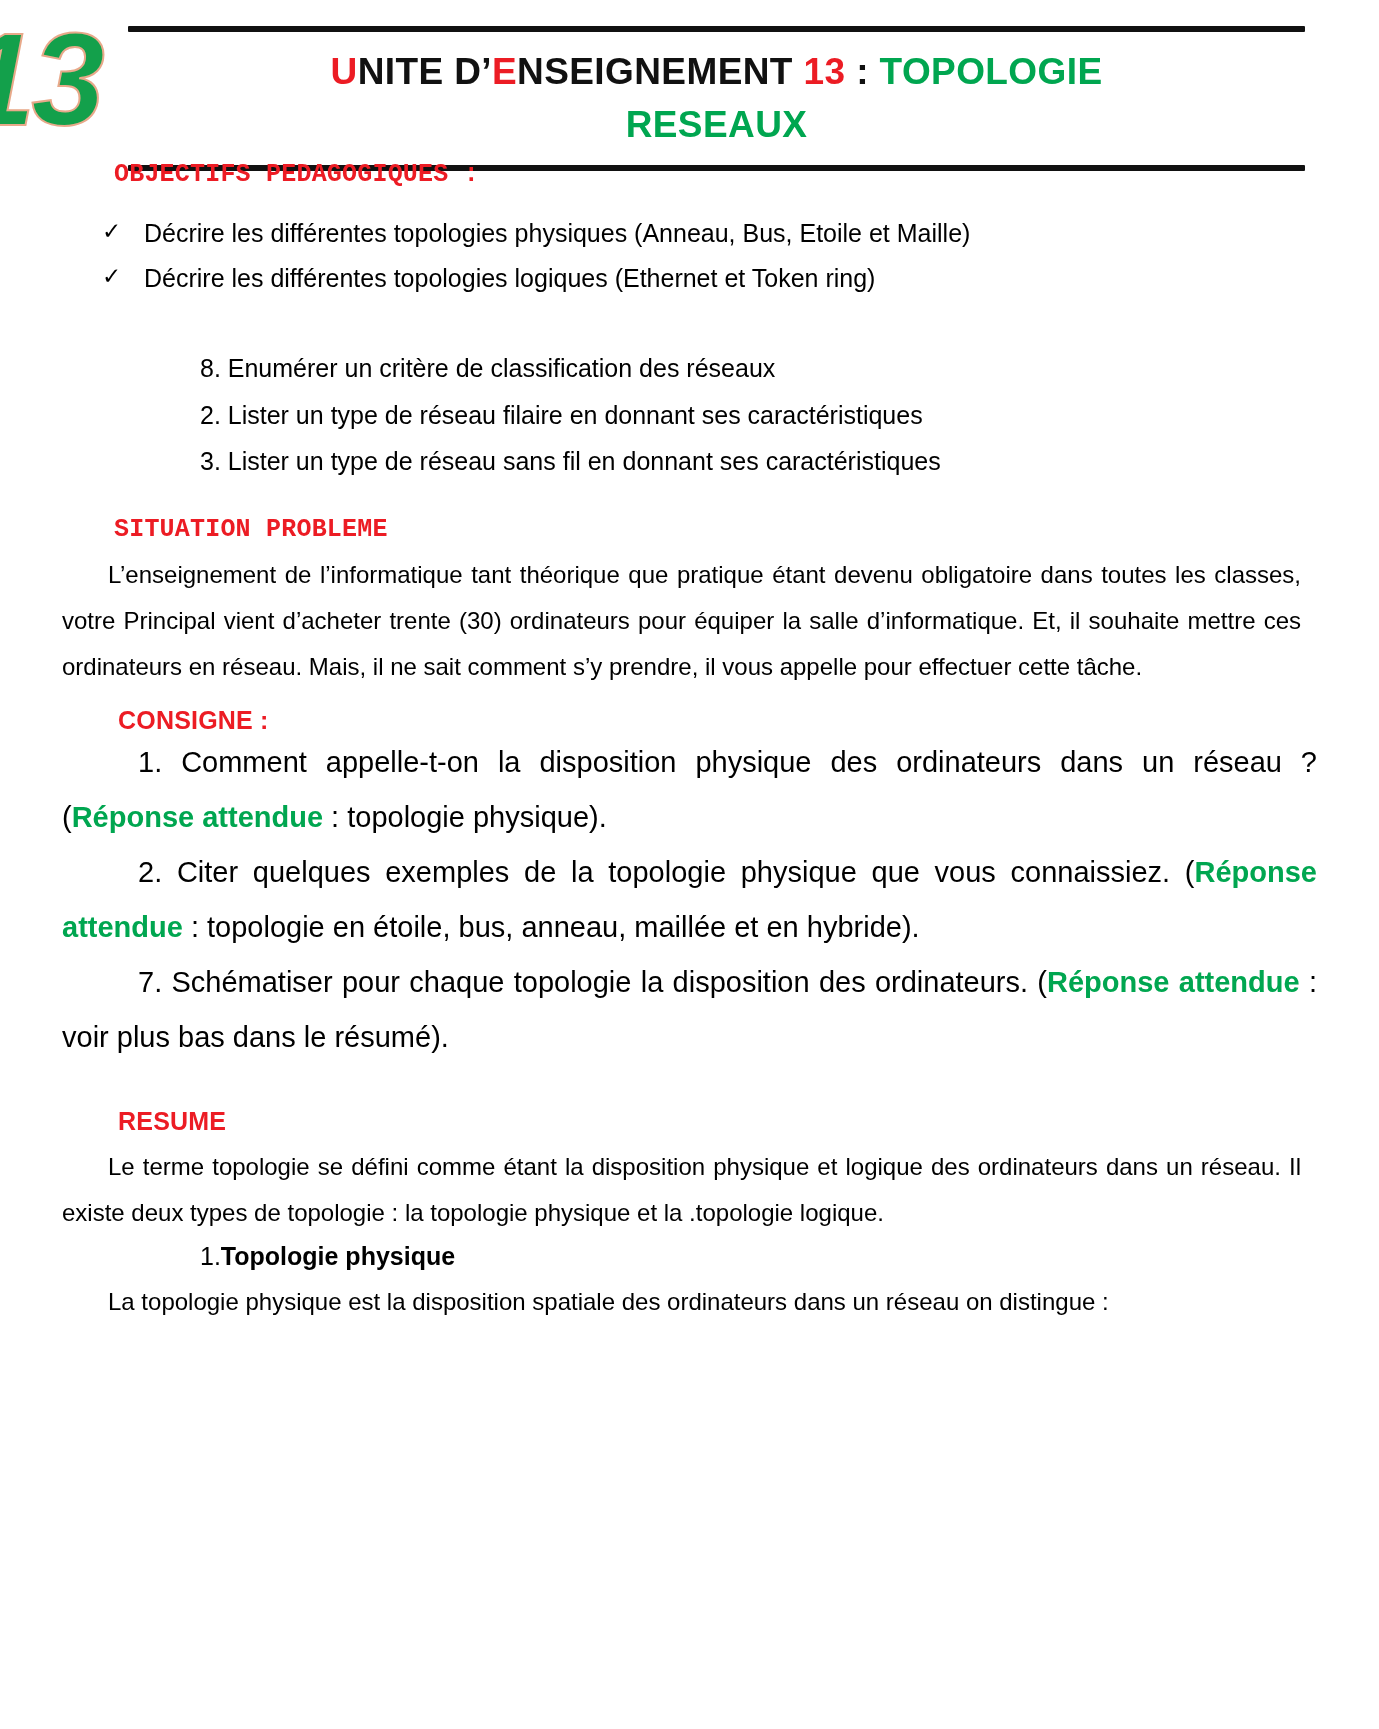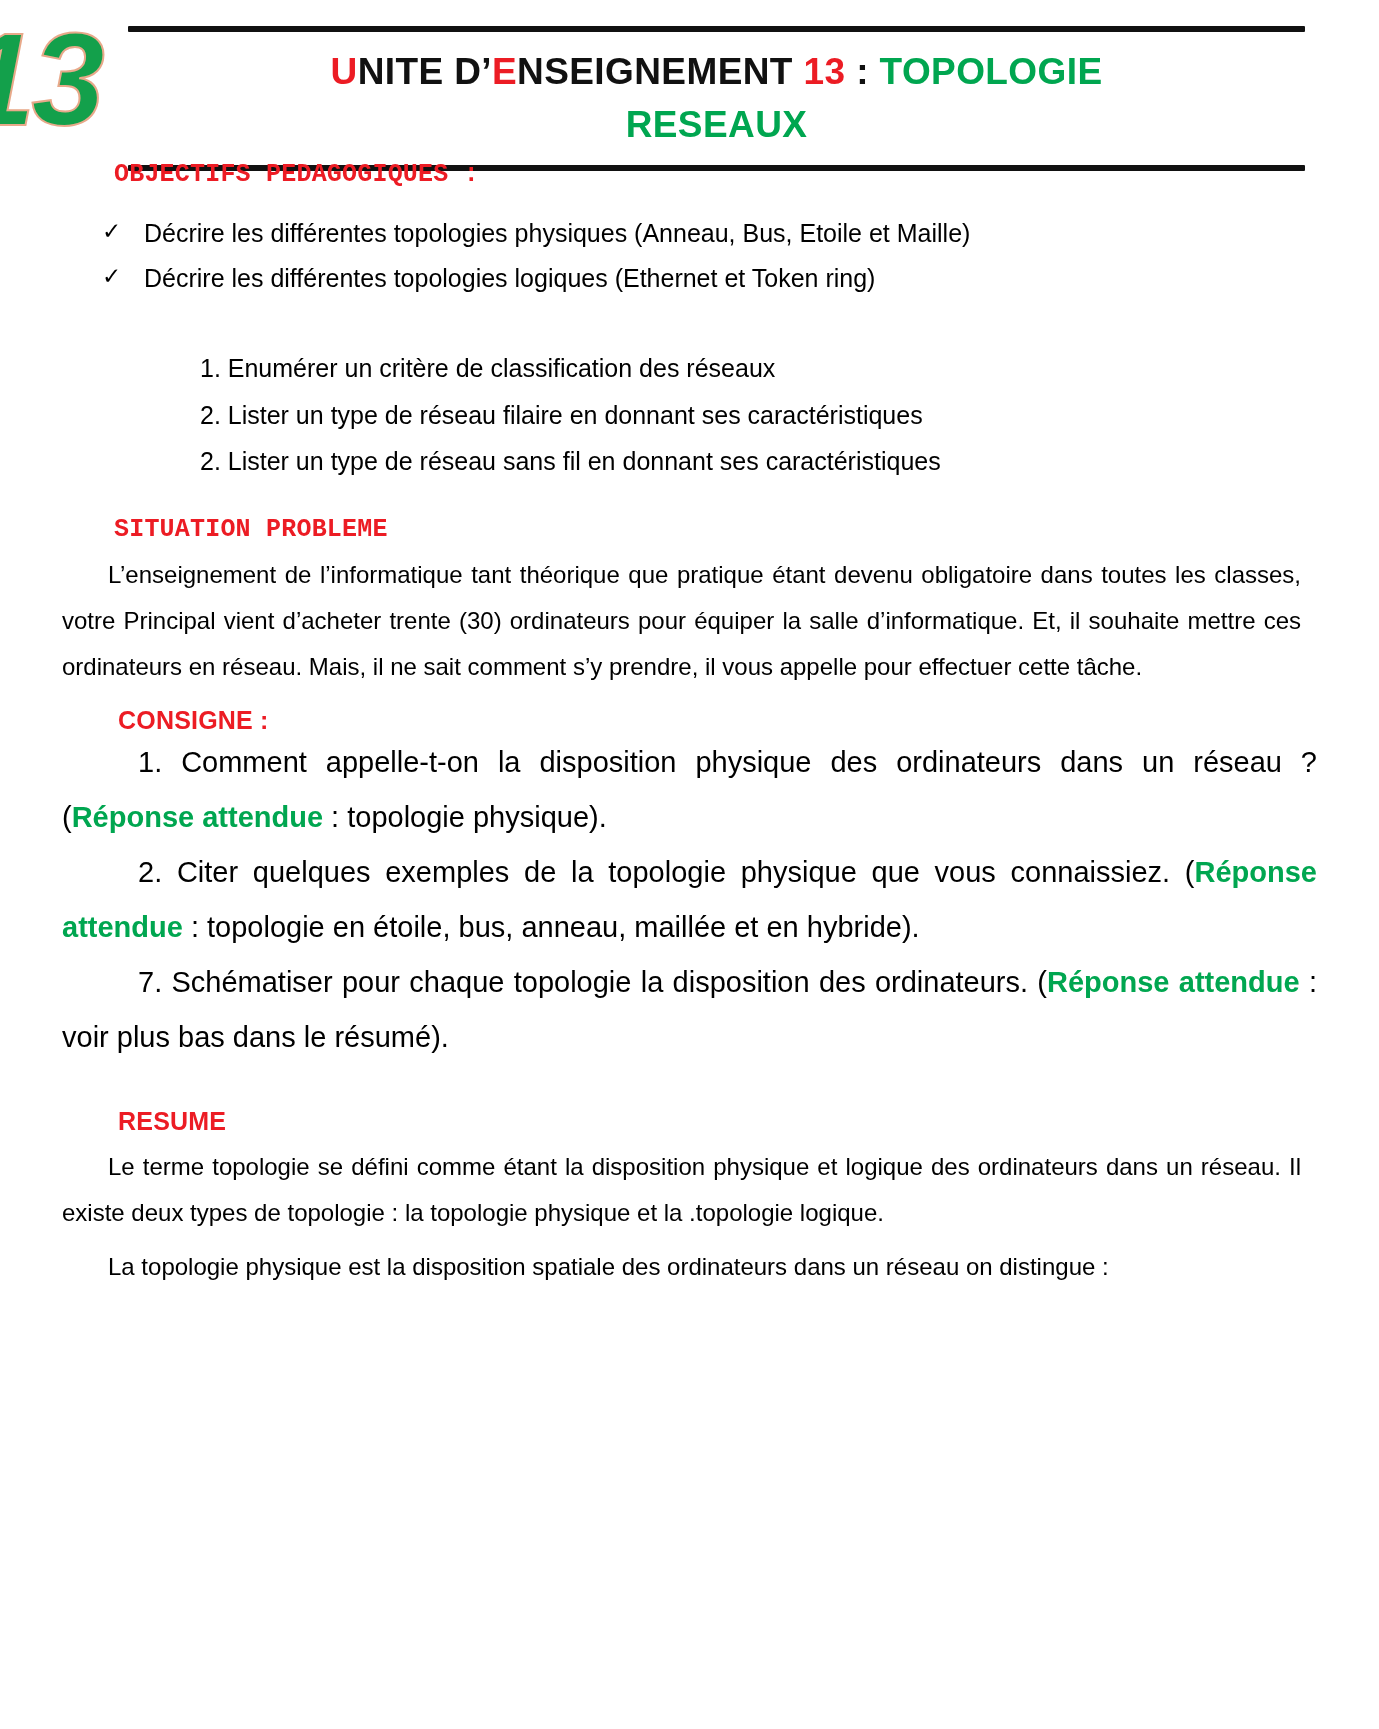--- a/index.html
+++ b/index.html
@@ -176,23 +176,23 @@
     </li>
     <li>
       <span class="tick">✓</span><span>Décrire les différentes topologies logiques (Ethernet et Token ring)</span>
     </li>
   </ul>
 
   <div class="gap-md"></div>
 
 
   <ol class="num-list">
-    <li>1.  Enumérer un critère de classification des réseaux</li>
+    <li>8.  Enumérer un critère de classification des réseaux</li>
     <li>2. Lister un type de réseau filaire en donnant ses caractéristiques</li>
-    <li>2. Lister un type de réseau sans fil en donnant ses caractéristiques</li>
+    <li>3. Lister un type de réseau sans fil en donnant ses caractéristiques</li>
   </ol>
 
   <div class="gap-md"></div>
 
   <div class="sect-head indent-a">SITUATION PROBLEME</div>
   <p class="para">L’enseignement   de l’informatique tant théorique que pratique étant devenu obligatoire dans toutes les classes, votre Principal vient d’acheter trente (30) ordinateurs pour équiper la salle d’informatique. Et, il souhaite mettre ces ordinateurs en réseau. Mais, il ne sait comment s’y prendre, il vous appelle pour effectuer cette tâche.</p>
 
   <div class="gap-sm"></div>
 
   <div class="sect-head indent-b">
@@ -203,16 +203,17 @@
 
   <p class="consigne-item"><span>2.  Citer  quelques  exemples  de la topologie physique que vous connaissiez. (</span><span class="green-bold">Réponse attendue</span><span> : topologie en étoile, bus, anneau, maillée et en hybride).</span></p>
 
   <p class="consigne-item"><span>7. Schématiser pour chaque topologie la disposition des ordinateurs. (</span><span class="green-bold">Réponse attendue</span><span> : voir plus bas dans le résumé).</span></p>
 
   <div class="gap-lg"></div>
 
   <div class="sect-head indent-b">RESUME</div>
   <p class="para">Le terme topologie se défini comme étant la disposition physique et logique des ordinateurs dans un réseau. Il existe deux types de topologie : la topologie physique et la .topologie logique.</p>
 
+  <div class="sub-head"><span class="lead">1.</span><span>Topologie physique</span></div>
 
   <p class="para">La topologie physique est la disposition spatiale des ordinateurs dans un réseau on distingue :</p>
 
 </div>
 
 </body></html>

